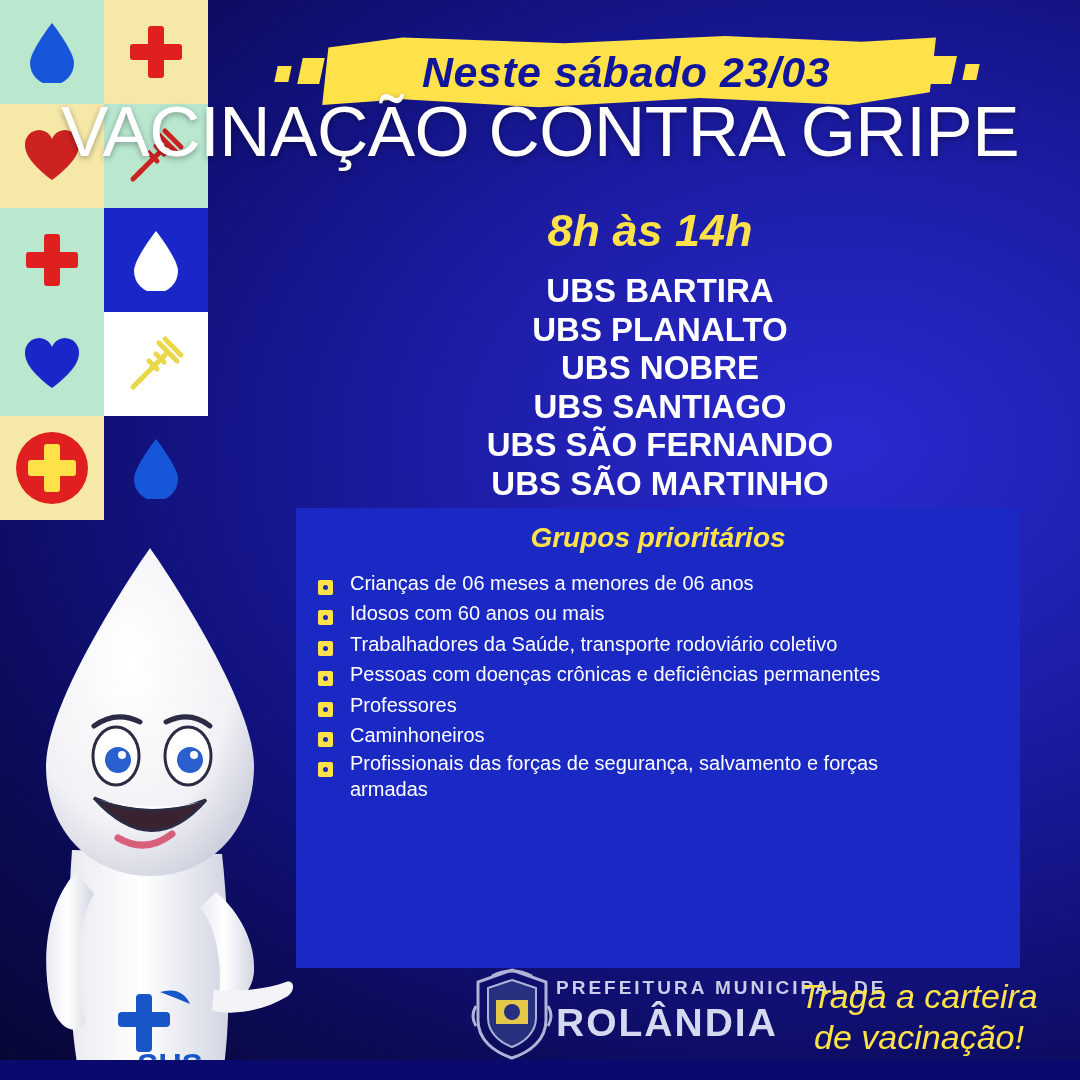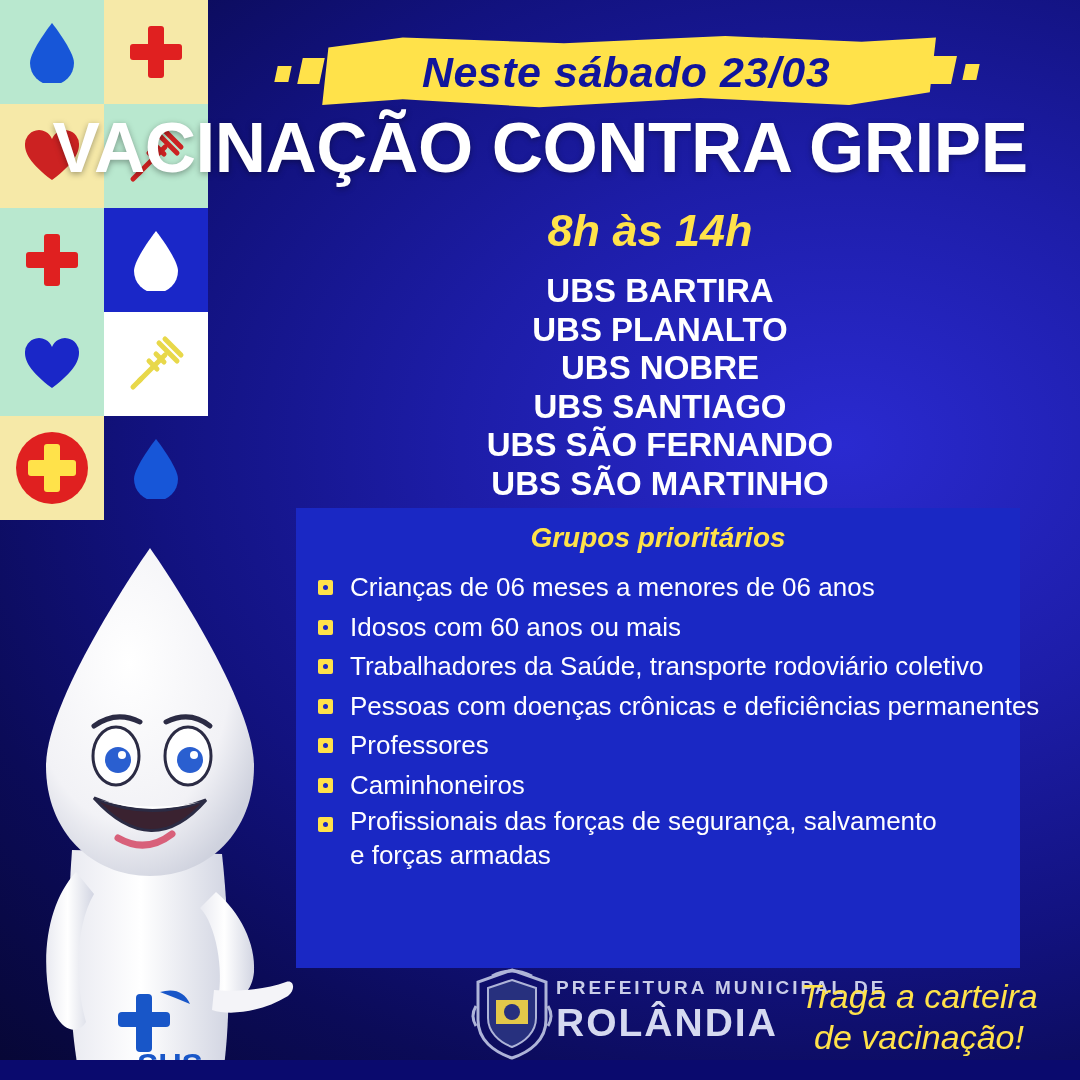--- a/index.html
+++ b/index.html
@@ -72,26 +72,26 @@
     font-size: 43px;
     font-weight: bold;
     font-style: italic;
     letter-spacing: 0.5px;
     white-space: nowrap;
   }
 
   .headline {
     position: absolute;
     left: 40px;
-    top: 112px;
+    top: 96px;
     width: 1000px;
     text-align: center;
     color: #ffffff;
     font-size: 71px;
-    font-weight: bold;
+    font-weight: normal;
     letter-spacing: -0.5px;
     line-height: 1.0;
     z-index: 6;
     text-shadow: 0 2px 6px rgba(0,0,0,.35);
   }
 
   .hours {
     position: absolute;
     left: 300px;
     top: 205px;
@@ -137,21 +137,21 @@
     font-style: italic;
   }
   .bullets {
     margin: 14px 0 0 14px;
     padding: 0;
     list-style: none;
   }
   .bullets li {
     position: relative;
     color: #ffffff;
-    font-size: 26px;
+    font-size: 20px;
     line-height: 1.52;
     padding-left: 40px;
     white-space: nowrap;
   }
   .bullets li.wrap { white-space: normal; padding-right: 81px; line-height: 1.3; }
   .bullets li .dot {
     position: absolute;
     left: 8px;
     top: 12px;
     width: 15px;

